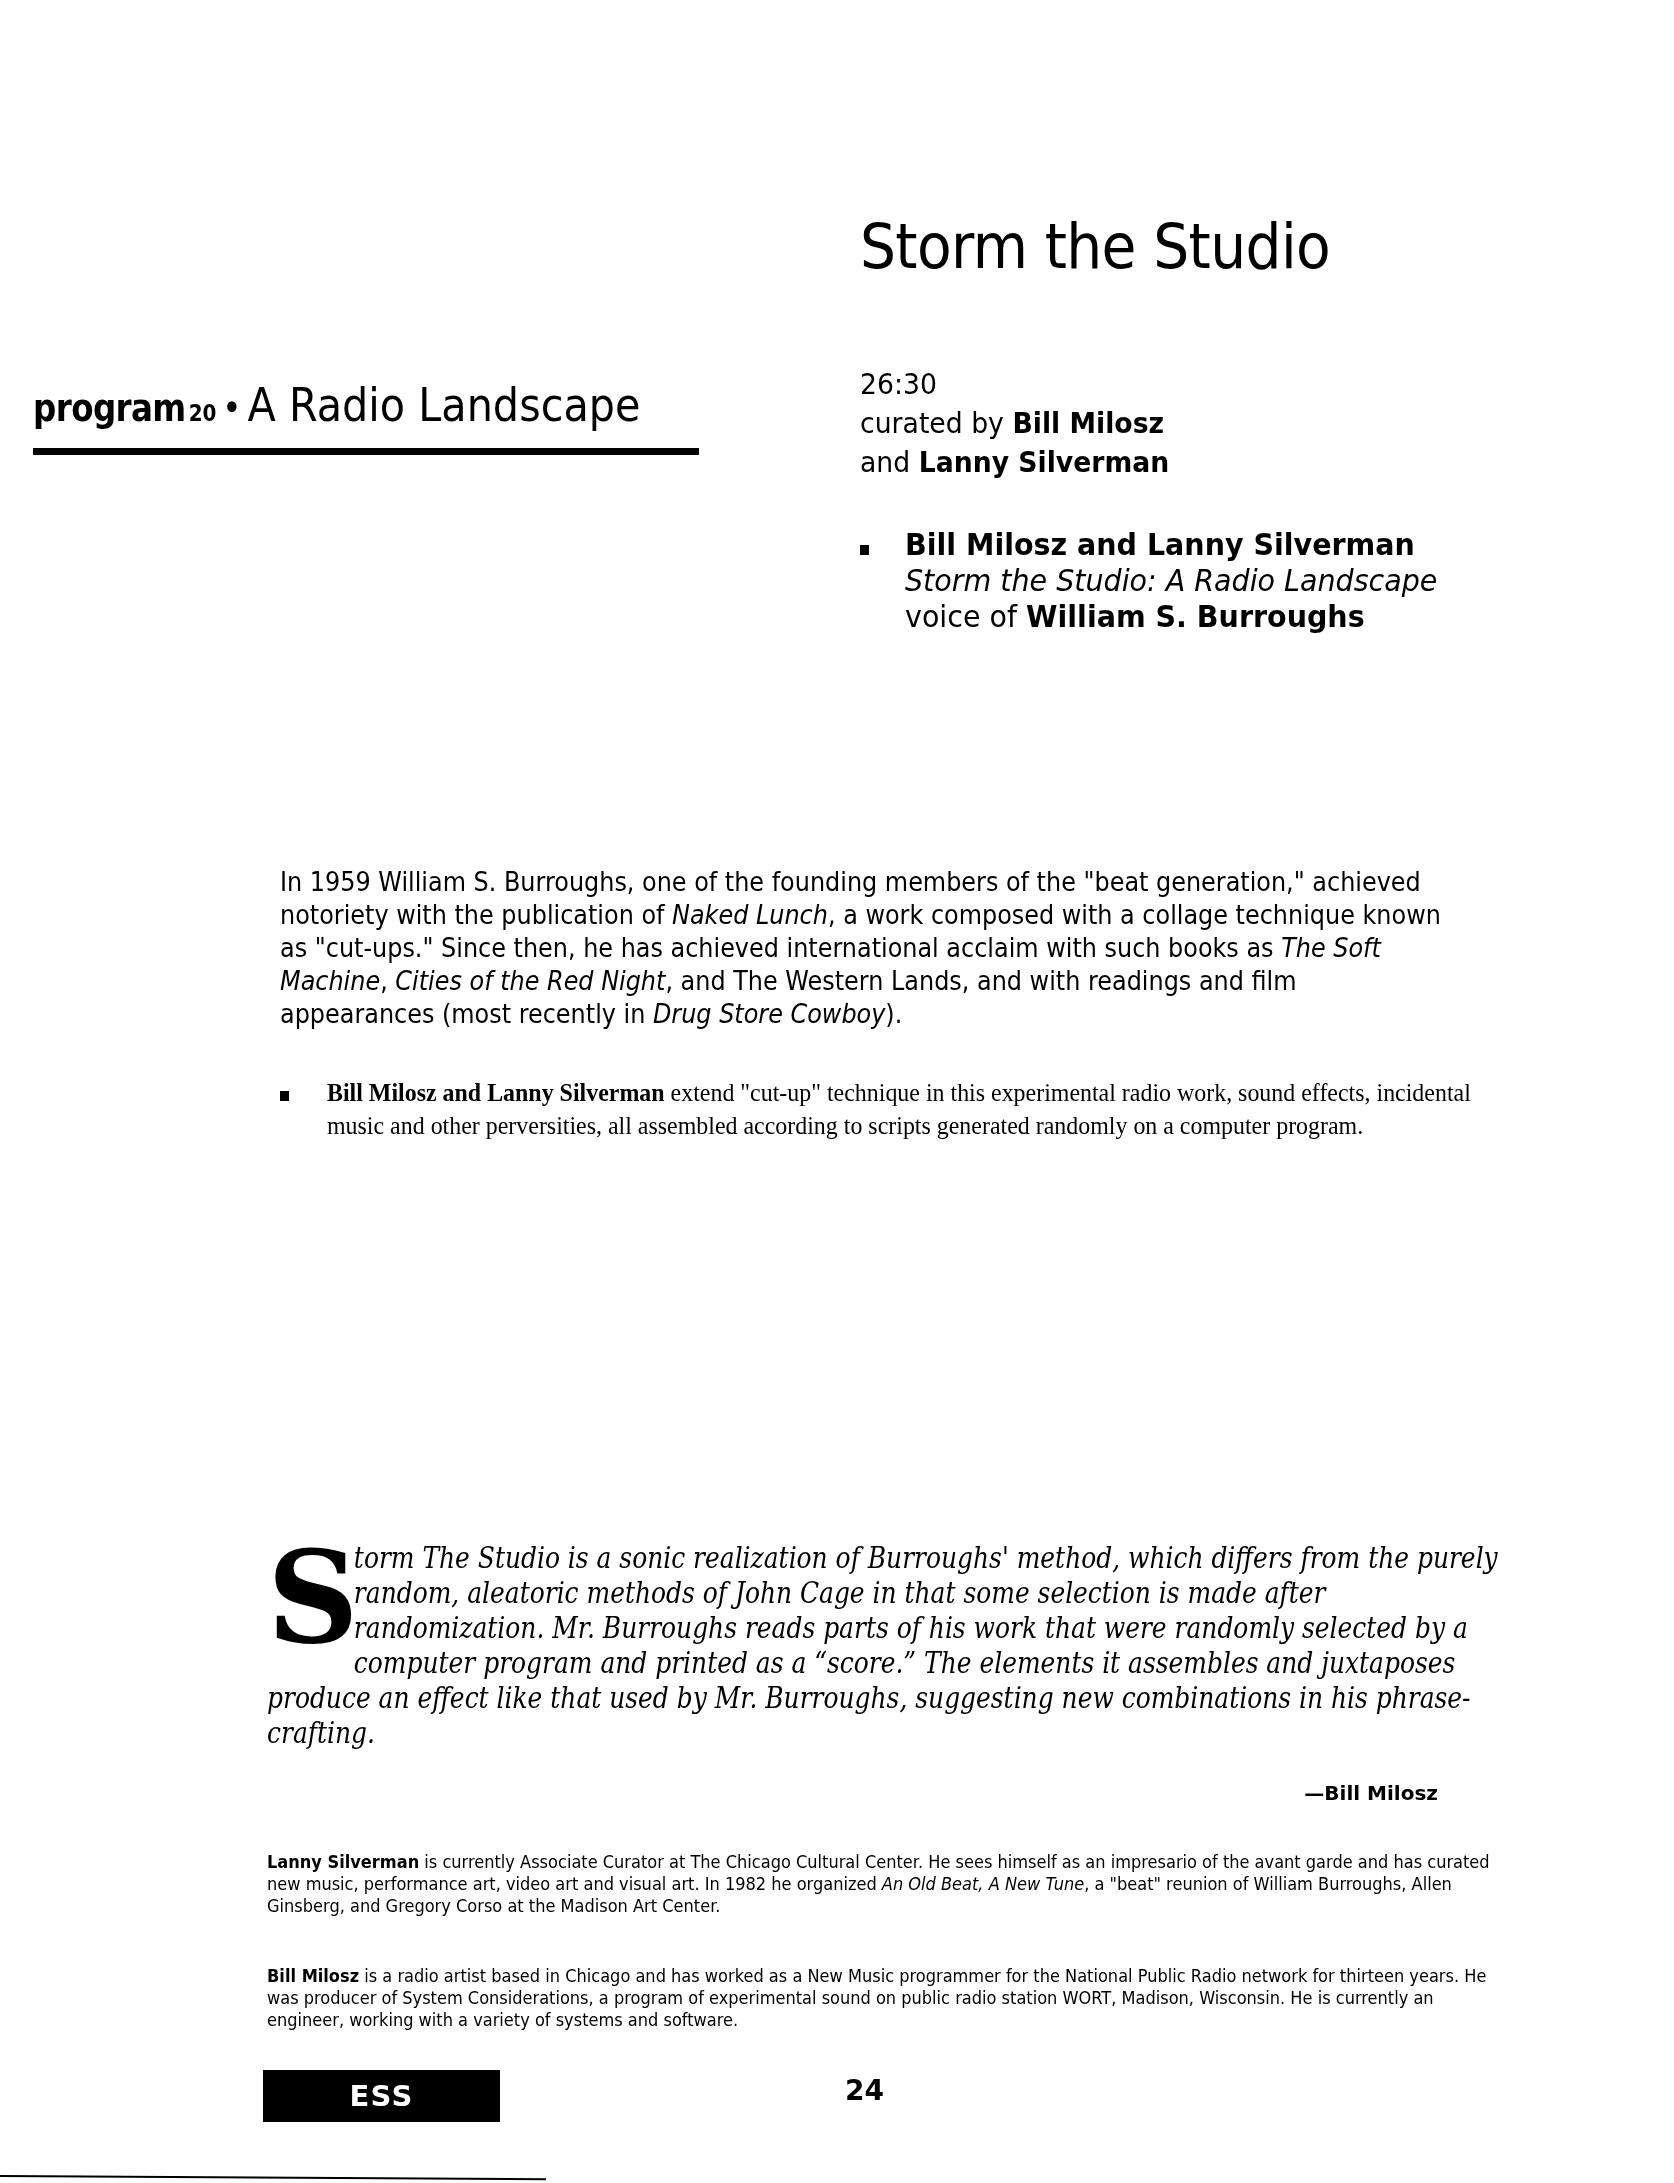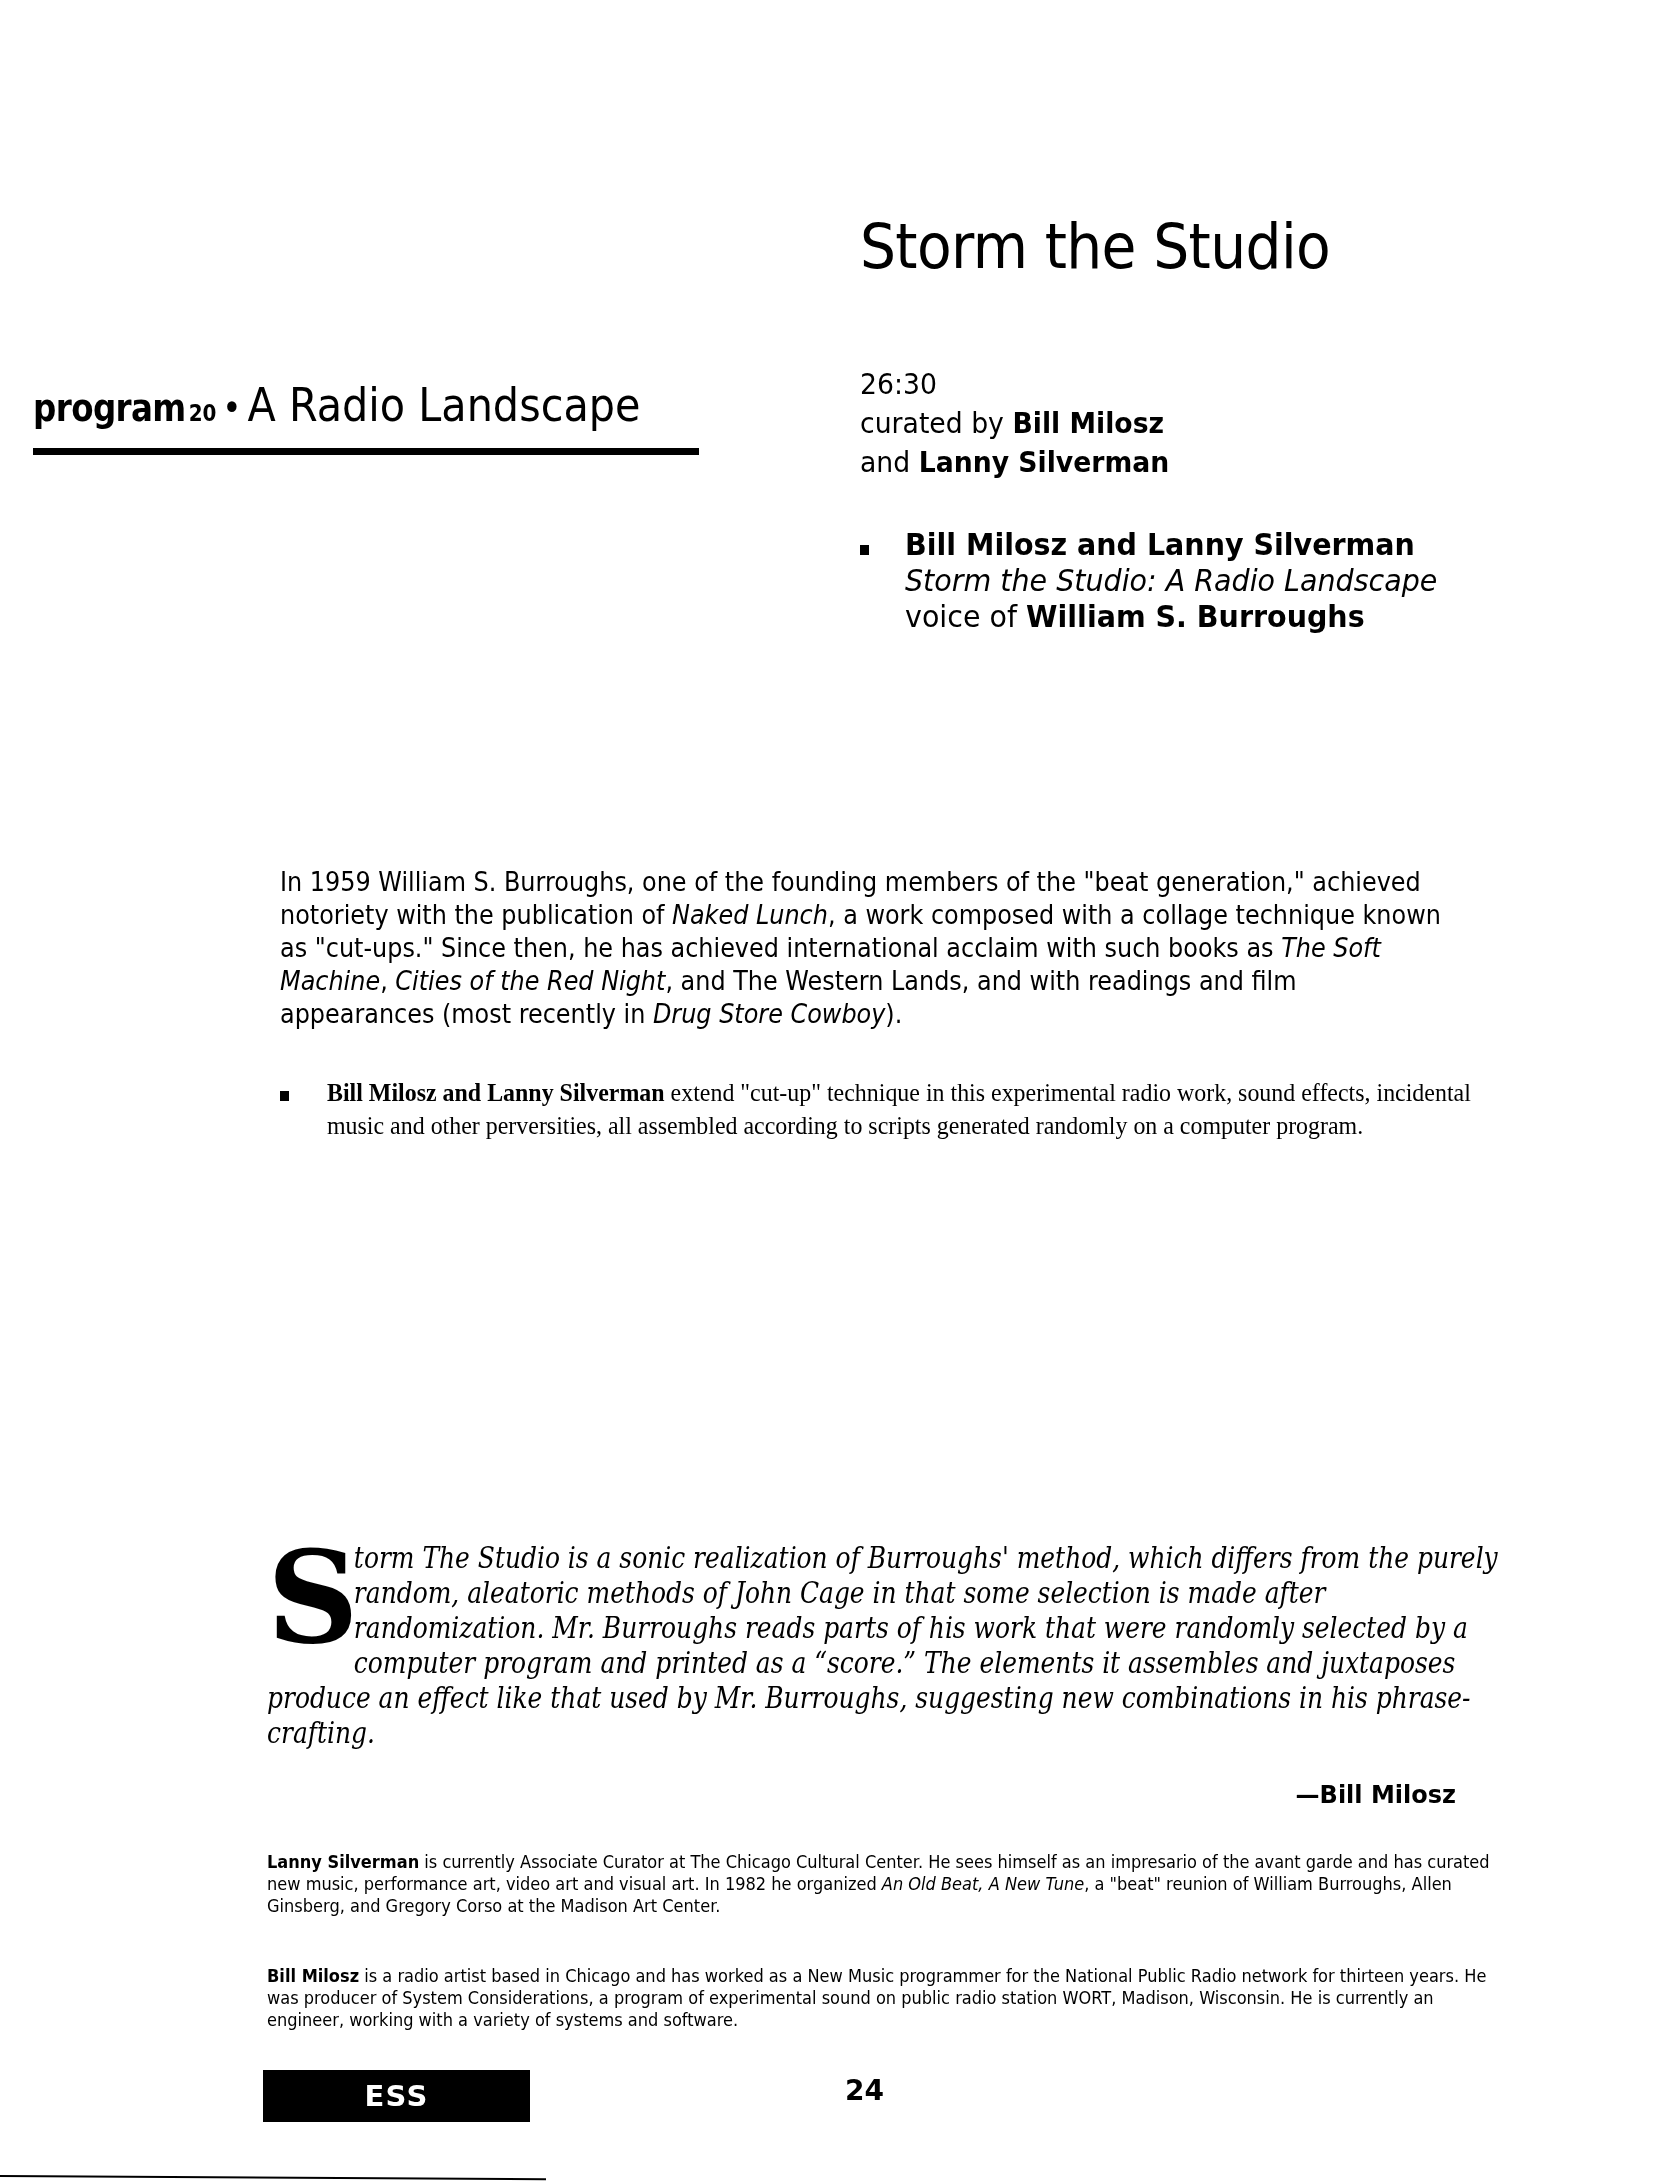--- a/index.html
+++ b/index.html
@@ -28,27 +28,27 @@
     #intro p { margin: 0; }
 
     #ext { left: 280px; top: 1076px; width: 1233px; font-size: 26px; line-height: 33px; font-family: Liberation Serif, serif; }
     #ext .bullet-sq { left: 0; top: 14.7px; }
     #ext .txt { margin-left: 47px; transform: scaleX(0.92); transform-origin: left top; width: 1266px; }
 
     #essay { left: 267px; top: 1541px; width: 1253px; font-size: 29px; line-height: 35px; font-style: italic; }
     #essay .dropcap { float: left; font-family: "DejaVu Serif", serif; font-style: normal; font-weight: bold; font-size: 127px; line-height: 100px; margin: 6.7px 9.3px 0 0; }
     #essay .txt { font-family: "DejaVu Serif", serif; transform: scaleX(0.86); transform-origin: left top; width: 1453px; }
 
-    #signature { right: 218px; top: 1781px; font-size: 24px; font-weight: bold; white-space: nowrap; }
+    #signature { right: 236px; top: 1781px; font-size: 20px; font-weight: bold; white-space: nowrap; }
 
     .bio { left: 267px; width: 1366px; font-size: 18px; line-height: 22px; transform: scaleX(0.9); transform-origin: left top; }
     #bio-silverman { top: 1851px; }
     #bio-milosz { top: 1965px; }
 
-    #footer-box { left: 263px; top: 2070px; width: 267px; height: 52px; background: #000; color: #fff; font-weight: bold; font-size: 29px; display: flex; align-items: center; justify-content: center; letter-spacing: 1.3px; }
+    #footer-box { left: 263px; top: 2070px; width: 237px; height: 52px; background: #000; color: #fff; font-weight: bold; font-size: 29px; display: flex; align-items: center; justify-content: center; letter-spacing: 1.3px; }
     #page-number { left: 845px; top: 2074px; font-size: 28px; font-weight: bold; }
     #bottom-rule { left: 0; top: 2175px; width: 546px; height: 2px; background: #000; transform: rotate(0.35deg); transform-origin: left top; }
   </style>
 </head>
 <body>
 
 <div class="abs" id="page-title">Storm the Studio</div>
 
 <div class="abs" id="program-heading">
   <span class="prog">program</span>

